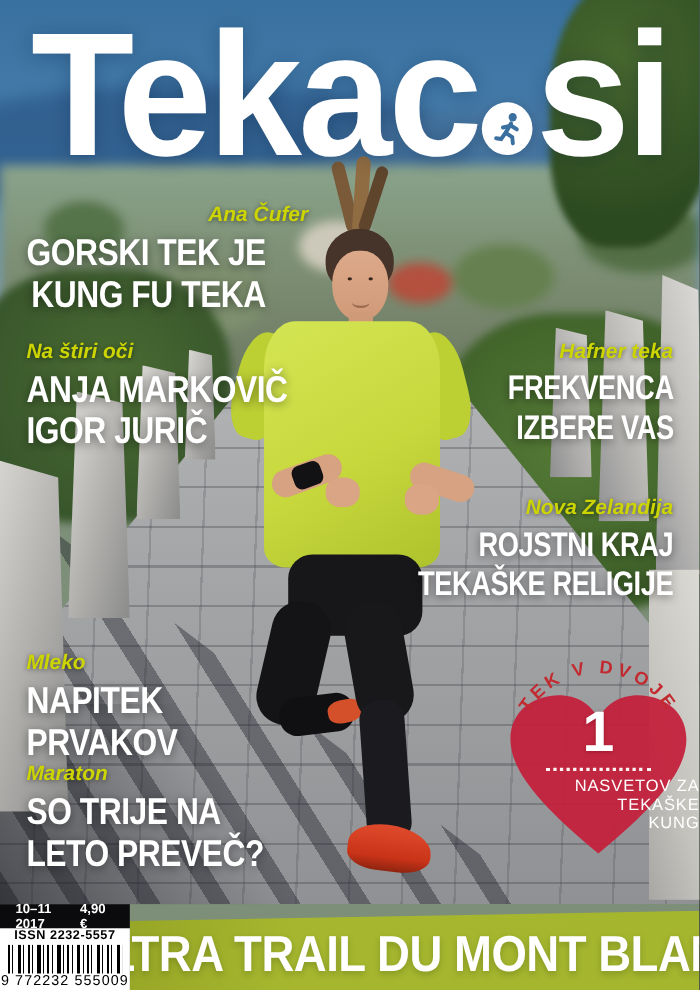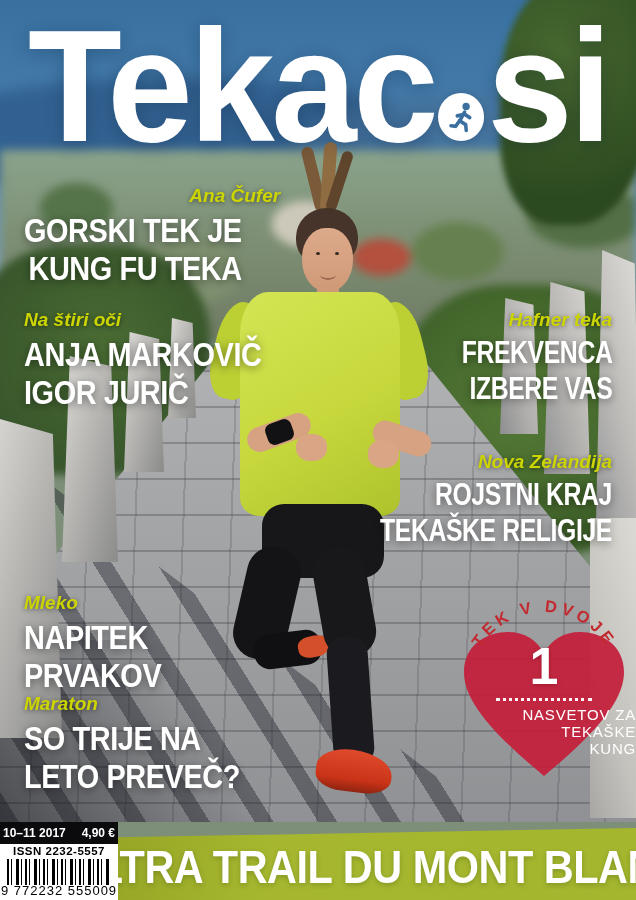--- a/index.html
+++ b/index.html
@@ -108,21 +108,21 @@
   .hb-num{position:absolute;left:0;top:46px;width:184px;text-align:center;color:#fff;
           font-weight:700;font-size:52px;line-height:1;text-shadow:0 1px 4px rgba(100,0,15,.4);}
   .hb-dots{position:absolute;left:44px;top:104px;width:96px;border-top:3px dotted rgba(255,255,255,.95);}
   .hb-line{position:absolute;width:184px;text-align:right;color:#fff;font-weight:400;
            font-size:15px;line-height:1;letter-spacing:.8px;}
   .hb1{top:113px;} .hb2{top:130px;} .hb3{top:147px;}
 
   
   .datebar{position:absolute;left:0;top:822px;width:118px;height:22px;background:#0b0b0d;
            color:#fff;font-weight:700;font-size:12px;display:flex;align-items:center;
-           justify-content:space-between;padding:0 3px;box-sizing:border-box;}
+           justify-content:space-between;padding:0 14px;box-sizing:border-box;}
   .issnbox{position:absolute;left:0;top:844px;width:118px;height:56px;background:#fff;
            color:#000;text-align:center;}
   .issn{font-size:11.5px;font-weight:700;line-height:14px;letter-spacing:.5px;}
   .barcode{margin:1px auto 0;width:104px;height:26px;
      background:repeating-linear-gradient(90deg,#000 0 2px,#fff 2px 4px,#000 4px 5px,#fff 5px 9px,#000 9px 12px,#fff 12px 14px,#000 14px 15px,#fff 15px 18px);}
   .bdigits{font-family:Liberation Sans, sans-serif;font-size:13px;line-height:12px;letter-spacing:1px;}
   .banner{position:absolute;left:118px;top:828px;width:518px;height:72px;
      background:linear-gradient(100deg,#97a626 0%,#a6b72f 30%,#a4b52e 100%);
      clip-path:polygon(0 13%,100% 0,100% 100%,0 100%);
      display:flex;align-items:center;justify-content:center;}

